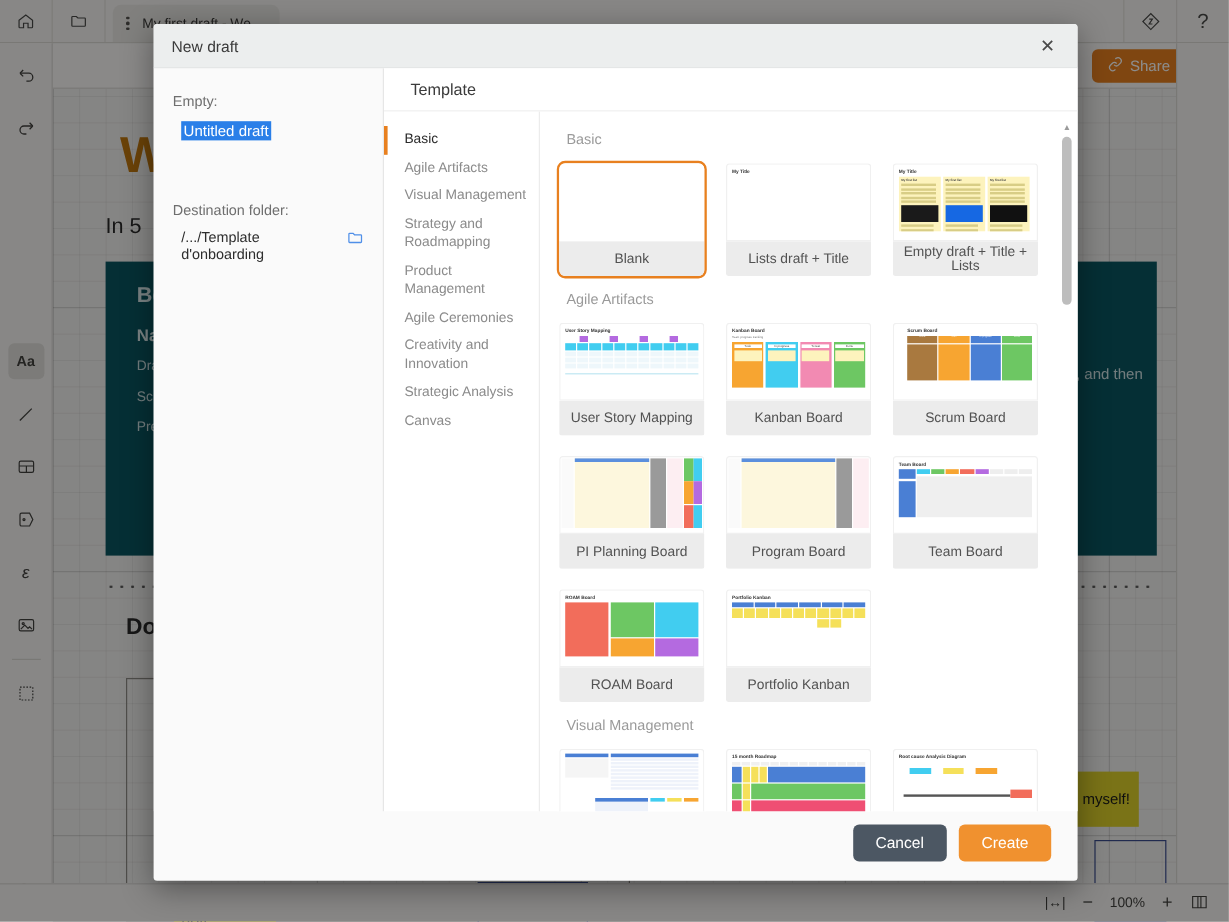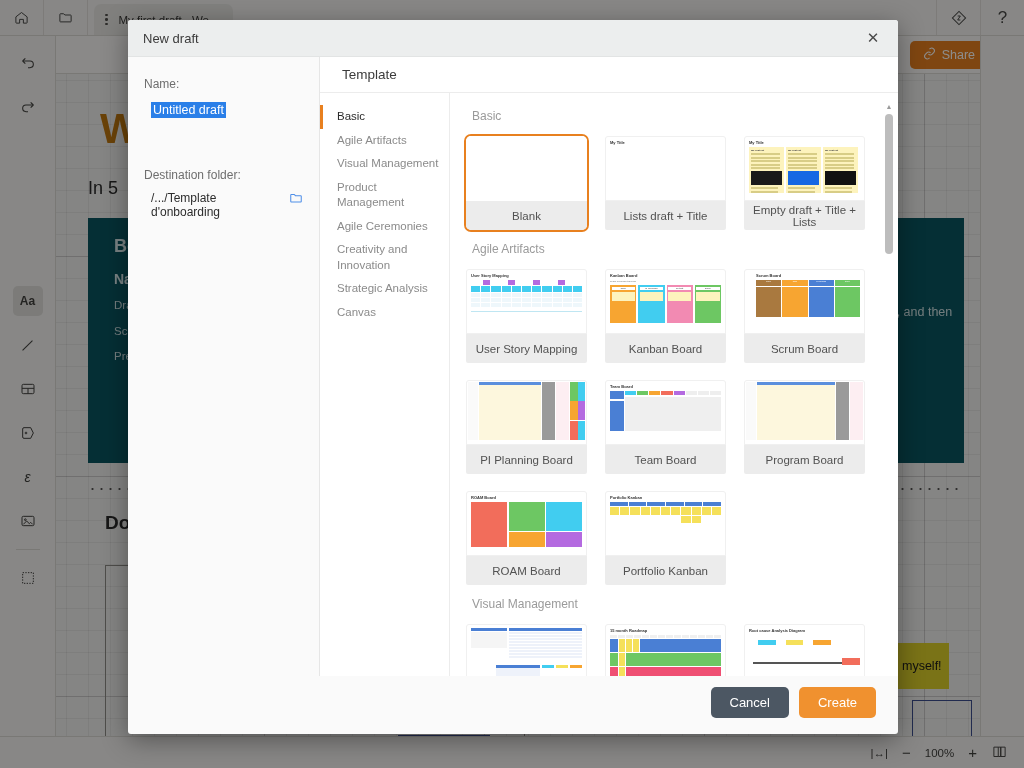--- a/index.html
+++ b/index.html
@@ -54,21 +54,21 @@
     display: flex; align-items: center; justify-content: flex-end; gap: 10px;
     padding-right: 10px;
   }
   .share-btn {
     background: #e8801f; color: #fff; border-radius: 5px;
     font-size: 12.5px; padding: 6px 13px; display: flex; align-items: center; gap: 6px;
   }
 
   
   .left-rail {
-    position: absolute; left: 0; top: 36px; bottom: 0; width: 56px;
+    position: absolute; left: 0; top: 36px; bottom: 0; width: 44px;
     background: #f7f6f4; border-right: 1px solid #dcdad6;
     display: flex; flex-direction: column; align-items: center;
     padding-top: 8px; gap: 0;
   }
   .rail-item {
     width: 30px; height: 30px; margin: 7px 0;
     display: flex; align-items: center; justify-content: center;
     border-radius: 5px; color: #43423f; font-size: 13px;
   }
   .rail-item.active { background: #e2e0dc; }
@@ -385,21 +385,21 @@
 <div id="modal">
 
   <div class="modal-header">
     <div class="modal-title">New draft</div>
     <div class="modal-close">✕</div>
   </div>
 
   <div class="modal-body">
 
     <div class="pane-left">
-      <div class="field-label">Name:</div>
+      <div class="field-label">Empty:</div>
       <div>
         <span class="name-value">Untitled draft</span>
       </div>
 
       <div class="dest-block">
         <div class="field-label">Destination folder:</div>
         <div class="dest-row">
           <span class="dest-path">/.../Template d'onboarding</span>
           <span class="folder-icon">
             <svg width="14" height="14" viewBox="0 0 24 24" fill="none" stroke="currentColor" stroke-width="1.8">
@@ -411,20 +411,21 @@
     </div>
 
     <div class="pane-right">
       <div class="tpl-head">Template</div>
 
       <div class="tpl-body">
         <div class="cat-list">
             <div class="cat-item active">Basic</div>
             <div class="cat-item">Agile Artifacts</div>
             <div class="cat-item">Visual Management</div>
+            <div class="cat-item">Strategy and Roadmapping</div>
             <div class="cat-item">Product Management</div>
             <div class="cat-item">Agile Ceremonies</div>
             <div class="cat-item">Creativity and Innovation</div>
             <div class="cat-item">Strategic Analysis</div>
             <div class="cat-item">Canvas</div>
           </div>
 
         <div class="tpl-scroll">
           <div id="sections-container">
               <div class="section-title first">Basic</div>
@@ -617,20 +618,33 @@
                           <div style="width:50%;height:33%;background:#f26d5b"></div>
                           <div style="width:50%;height:33%;background:#41cdf0"></div>
                         </div>
                       </div>
                     </div>
                   </div>
                   <div class="tpl-name">PI Planning Board</div>
                 </div>
                 <div class="tpl-card">
                   <div class="tpl-thumb">
+                    <div class="mini" style="padding:2px">
+                      <div style="display:flex;gap:1px;height:58px">
+                        <div style="width:10px;background:#fafafa"></div>
+                        <div style="flex:1;background:#fdf7dd;border-top:3px solid #5b8fdd"></div>
+                        <div style="width:13px;background:#9a9a9a"></div>
+                        <div style="width:13px;background:#fdeef2"></div>
+                      </div>
+                    </div>
+                  </div>
+                  <div class="tpl-name">Program Board</div>
+                </div>
+                <div class="tpl-card">
+                  <div class="tpl-thumb">
                     <div class="mini">
                       <div class="mt">Team Board</div>
                       <div style="display:flex;gap:1px;margin-top:2px">
                         <div style="width:14px;">
                           <div style="height:8px;background:#4a7fd4;margin-bottom:2px"></div>
                           <div style="height:30px;background:#4a7fd4"></div>
                         </div>
                         <div style="flex:1">
                           <div style="display:flex;gap:1px;margin-bottom:2px">
                             <div style="flex:1;height:4px;background:#41cdf0"></div>
@@ -644,33 +658,20 @@
                           </div>
                           <div style="height:34px;background:#efefef"></div>
                         </div>
                       </div>
                     </div>
                   </div>
                   <div class="tpl-name">Team Board</div>
                 </div>
                 <div class="tpl-card">
                   <div class="tpl-thumb">
-                    <div class="mini" style="padding:2px">
-                      <div style="display:flex;gap:1px;height:58px">
-                        <div style="width:10px;background:#fafafa"></div>
-                        <div style="flex:1;background:#fdf7dd;border-top:3px solid #5b8fdd"></div>
-                        <div style="width:13px;background:#9a9a9a"></div>
-                        <div style="width:13px;background:#fdeef2"></div>
-                      </div>
-                    </div>
-                  </div>
-                  <div class="tpl-name">Program Board</div>
-                </div>
-                <div class="tpl-card">
-                  <div class="tpl-thumb">
                     <div class="mini">
                       <div class="mt">ROAM Board</div>
                       <div style="display:flex;gap:2px;height:45px;margin-top:2px">
                         <div style="flex:1;background:#f26d5b"></div>
                         <div style="flex:2;display:flex;flex-wrap:wrap;gap:1px">
                           <div style="width:49%;height:65%;background:#6dc763"></div>
                           <div style="width:49%;height:65%;background:#41cdf0"></div>
                           <div style="width:49%;height:32%;background:#f7a531"></div>
                           <div style="width:49%;height:32%;background:#b46ae0"></div>
                         </div>

